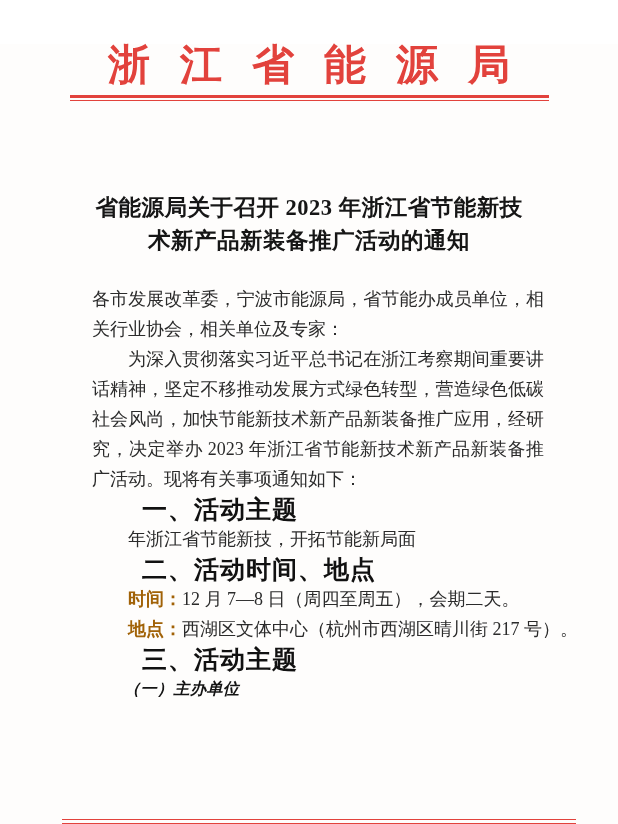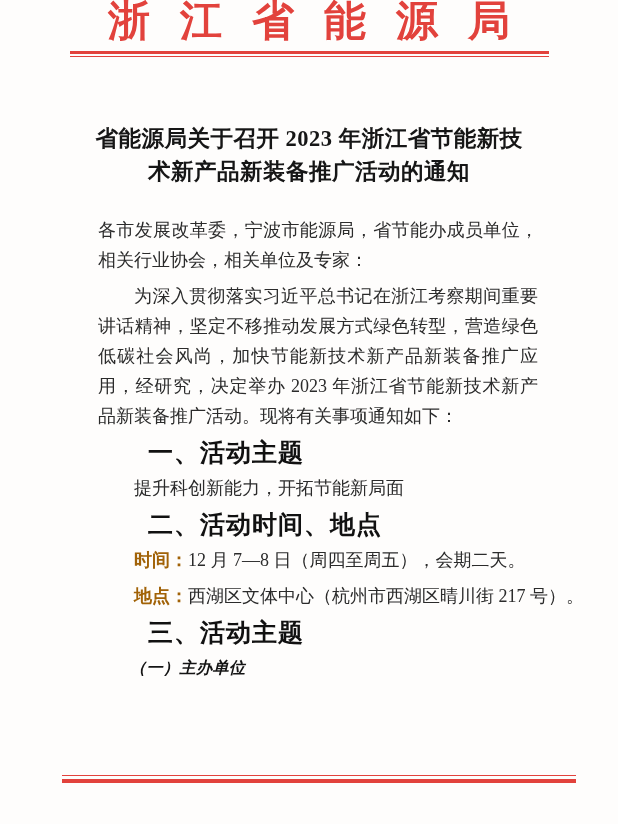--- a/index.html
+++ b/index.html
@@ -17,57 +17,58 @@
   }
   .page {
     position: relative;
     width: 618px;
     height: 824px;
     background: #fefdfc;
   }
 
   
   .agency-name {
+    margin-top: 44px;
     text-align: center;
     font-size: 42px;
     line-height: 1;
     font-weight: 700;
     color: var(--accent);
     letter-spacing: 30px;
     padding-left: 30px; 
     white-space: nowrap;
   }
   .header-rule {
     width: 479px;
     margin: 9px auto 0;
   }
   .header-rule .rule-thick { height: 3px; background: var(--accent); }
   .header-rule .rule-gap   { height: 2px; }
   .header-rule .rule-thin  { height: 1.4px; background: var(--accent); }
 
   
   .doc-title {
-    margin-top: 65px;
+    margin-top: 90px;
     text-align: center;
     font-size: 22.5px;
     line-height: 33px;
     font-weight: 700;
     color: #161616;
     letter-spacing: 0.5px;
   }
 
   
   .body-text {
     width: 452px;
     margin: 27px 0 0 92px;
     font-size: 18px;
     line-height: 30px;
     text-align: justify;
   }
-  .body-text p { margin: 6px; }
+  .body-text p { margin: 0; }
   .indent { text-indent: 2em; }
   .sec-heading {
     font-family: "Liberation Sans", "DejaVu Sans", sans-serif;
     font-weight: 700;
     color: #111;
     font-size: 25px;
     letter-spacing: 1px;
   }
   .sub-heading {
     font-weight: 700;
@@ -110,21 +111,21 @@
       <span>术新产品新装备推广活动的通知</span>
     </h2>
 
     <section class="body-text">
       <p>各市发展改革委，宁波市能源局，省节能办成员单位，相关行业协会，相关单位及专家：</p>
 
       <p class="indent">为深入贯彻落实习近平总书记在浙江考察期间重要讲话精神，坚定不移推动发展方式绿色转型，营造绿色低碳社会风尚，加快节能新技术新产品新装备推广应用，经研究，决定举办 2023 年浙江省节能新技术新产品新装备推广活动。现将有关事项通知如下：</p>
 
       <p class="indent sec-heading">一、活动主题</p>
 
-      <p class="indent">提升科创新能力，开拓节能新局面</p>
+      <p class="indent">年浙江省节能新技，开拓节能新局面</p>
 
       <p class="indent sec-heading">二、活动时间、地点</p>
 
       <p class="indent nowrap">
         <span class="inline-label">时间：</span><span>12 月 7—8 日（周四至周五），会期二天。</span>
       </p>
 
       <p class="indent nowrap">
         <span class="inline-label">地点：</span><span>西湖区文体中心（杭州市西湖区晴川街 217 号）。</span>
       </p>

